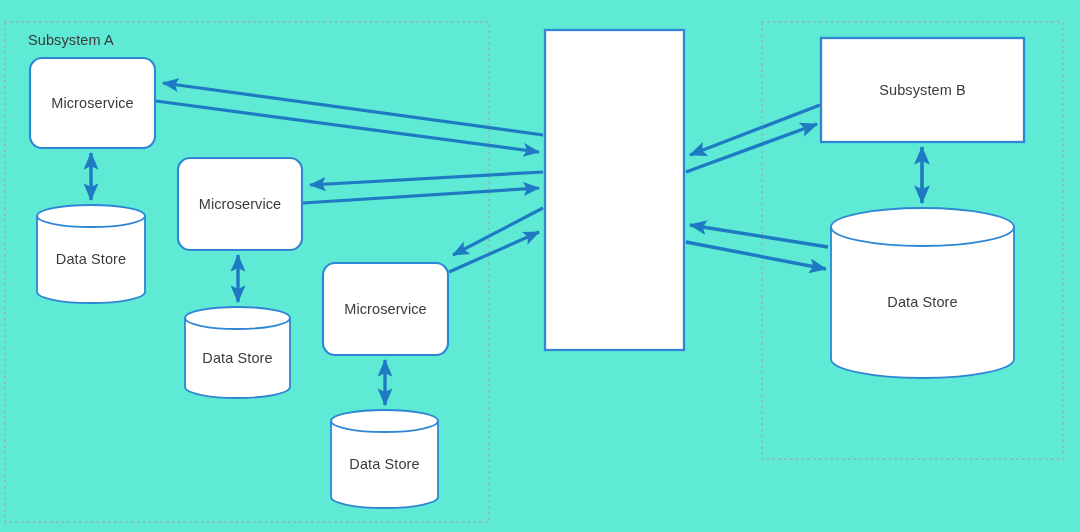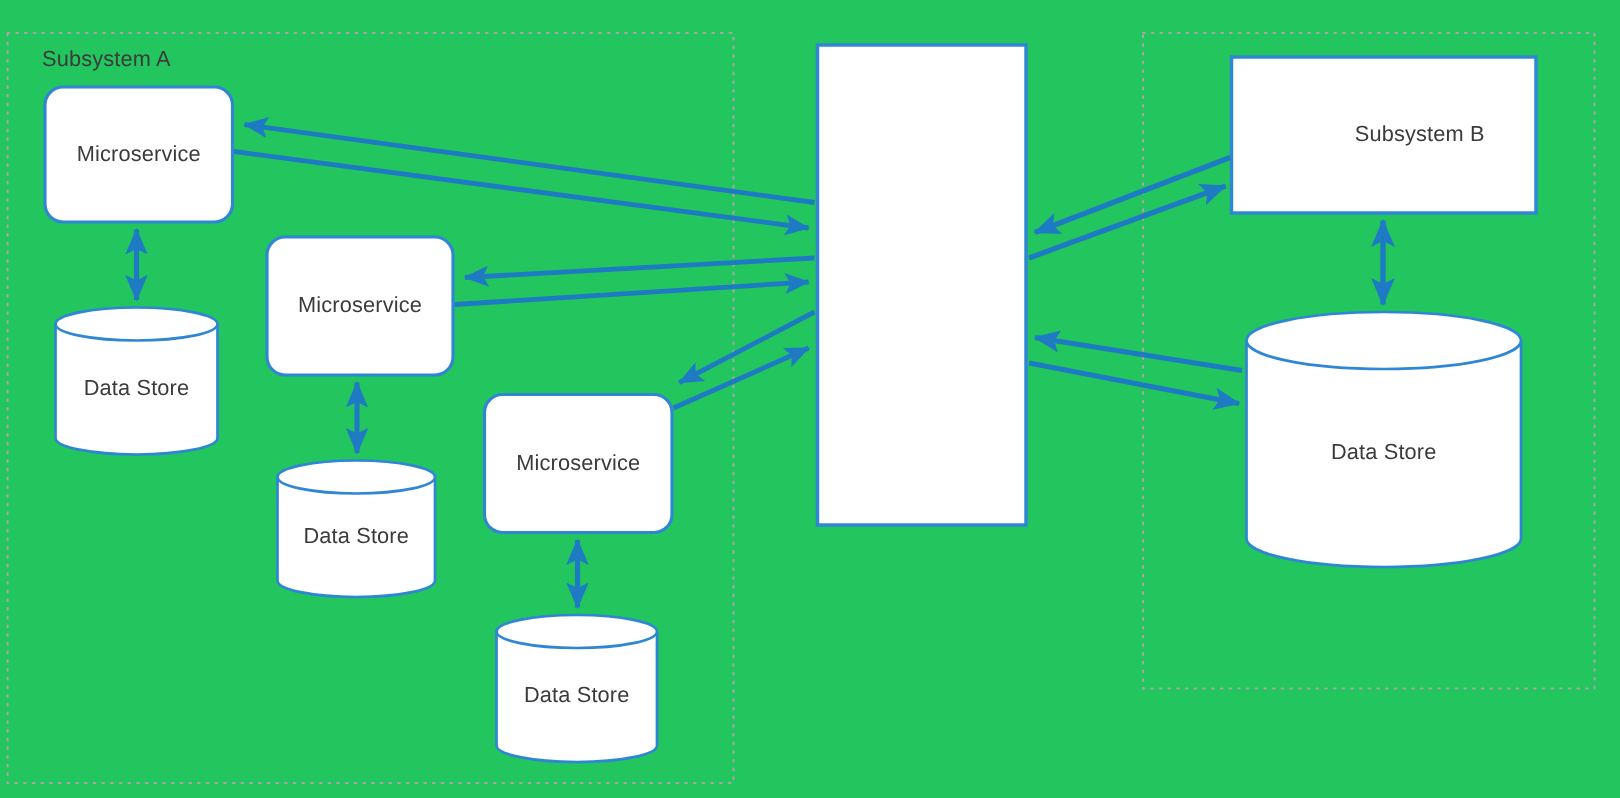--- a/index.html
+++ b/index.html
@@ -8,21 +8,21 @@
     padding: 0;
     background: #ffffff;
   }
   body {
     font-family: "Liberation Sans", sans-serif;
   }
   #diagram-canvas {
     position: relative;
     width: 1080px;
     height: 532px;
-    background: #22c55e;
+    background: #5eead4;
     overflow: hidden;
   }
   #diagram-canvas svg.layer {
     position: absolute;
     left: 0;
     top: 0;
     width: 1080px;
     height: 532px;
   }
   .node-label {
@@ -159,17 +159,17 @@
 
   <div class="node-label" style="left:323px; top:263px; width:125px; height:92px;">Microservice</div>
 
   <div class="node-label" style="left:37px; top:216px; width:108px; height:87px;">Data Store</div>
 
   <div class="node-label" style="left:185px; top:318px; width:105px; height:80px;">Data Store</div>
 
   <div class="node-label" style="left:331px; top:421px; width:107px; height:87px;">Data Store</div>
 
 
-  <div class="node-label" style="left:821px; top:38px; width:203px; height:104px;margin-left:24px;">Subsystem B</div>
+  <div class="node-label" style="left:821px; top:38px; width:203px; height:104px;">Subsystem B</div>
 
   <div class="node-label" style="left:831px; top:227px; width:183px; height:151px;">Data Store</div>
 
 </div>
 
 </body></html>

